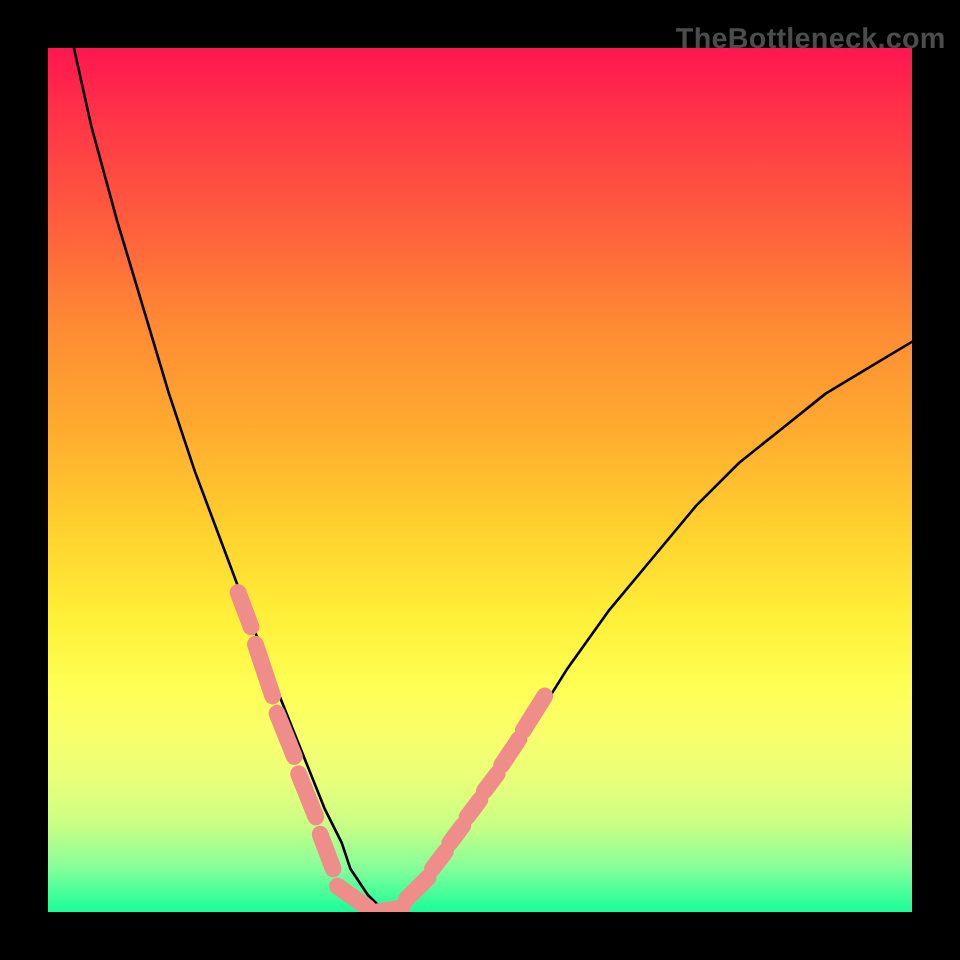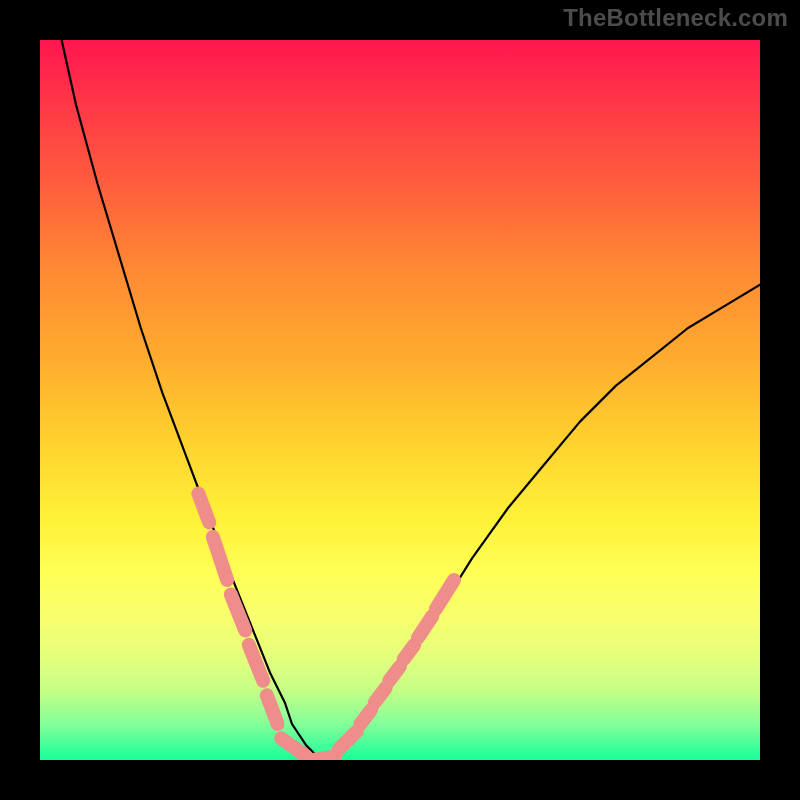--- a/index.html
+++ b/index.html
@@ -12,21 +12,21 @@
     overflow: hidden;
   }
   .frame {
     position: relative;
     width: 800px;
     height: 800px;
     background: #000;
   }
   .watermark {
     position: absolute;
-    top: 4px;
+    top: 19px;
     right: 12px;
     color: #4c4c4c;
     font-size: 24px;
     font-weight: 600;
     letter-spacing: 0.2px;
     z-index: 10;
   }
   .plot-area {
     position: absolute;
     left: 40px;

